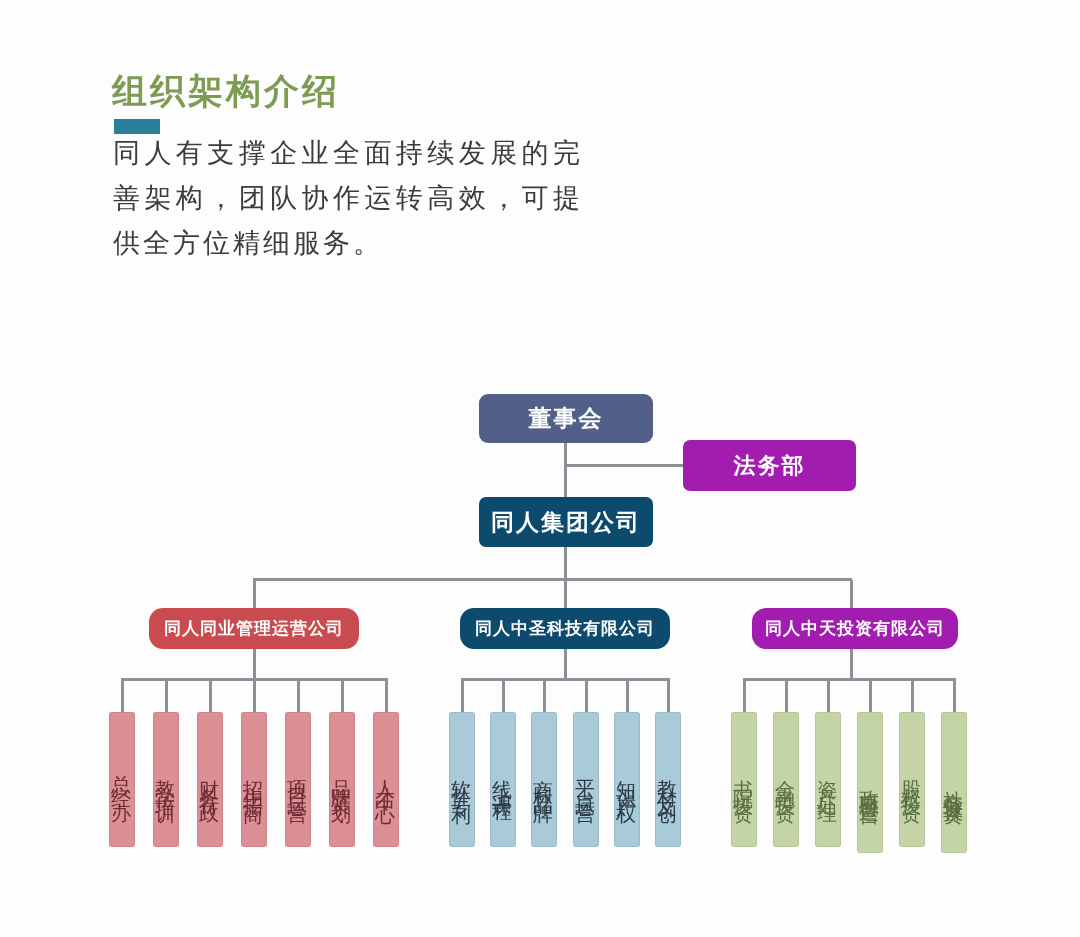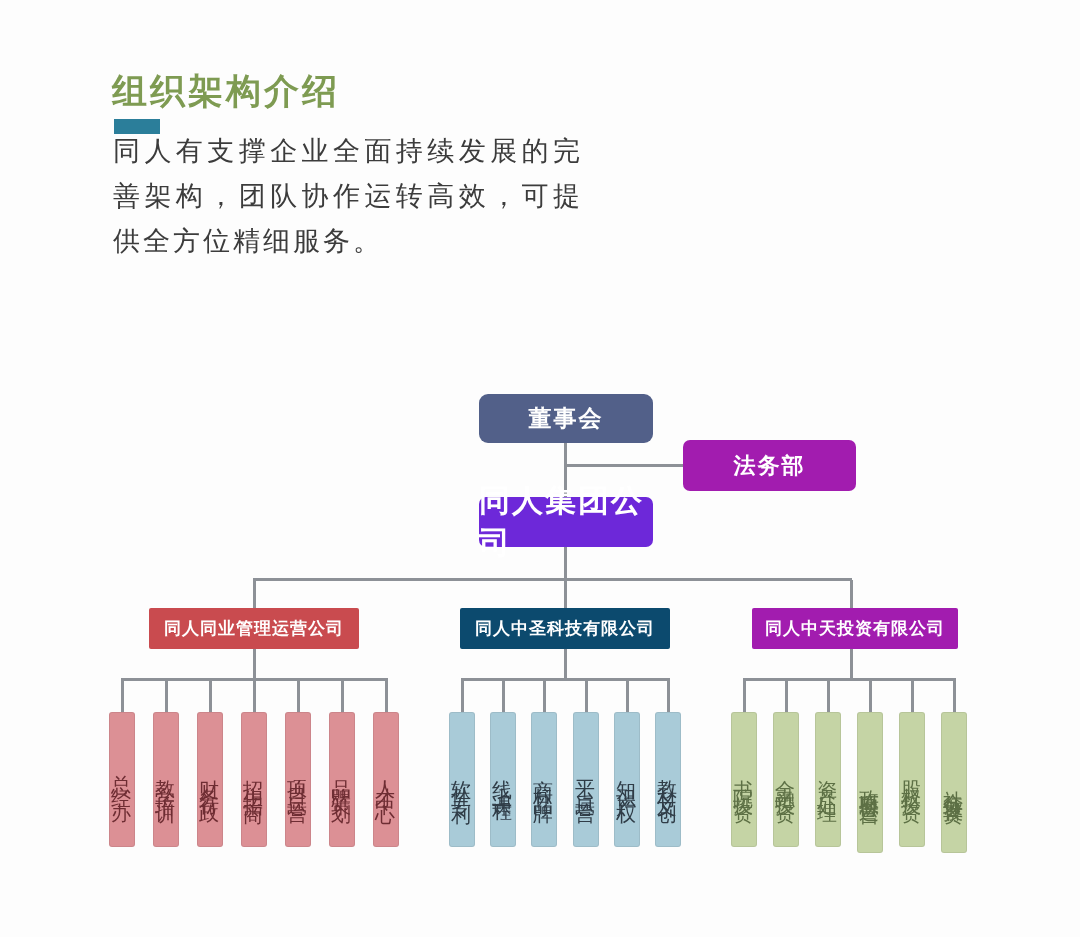--- a/index.html
+++ b/index.html
@@ -9,34 +9,34 @@
   }
   
   .page-title {
     position:absolute; left:112px; top:68px; margin:0;
     font-family:"Liberation Serif", serif; font-size:35px; font-weight:700;
     color:#7e9b52; letter-spacing:3px;
   }
   .accent-bar { position:absolute; left:114px; top:119px; width:46px; height:15px; background:#2b7e9a; }
   .intro {
     position:absolute; left:113px; top:131px; width:470px; margin:0;
-    font-family:Liberation Mono, monospace; font-size:27px; line-height:45px;
+    font-family:Liberation Serif, serif; font-size:27px; line-height:45px;
     letter-spacing:3px; color:#3c3c3c; text-align:justify;
   }
   
   .line { position:absolute; background:#8d9197; }
   
   .node {
     position:absolute; display:flex; align-items:center; justify-content:center;
     color:#ffffff; font-weight:bold; border-radius:7px; letter-spacing:2px;
   }
   .node-board { left:479px; top:394px; width:174px; height:49px; background:#526089; font-size:23px; border-radius:9px; }
   .node-legal { left:683px; top:440px; width:173px; height:51px; background:#a21caf; font-size:22px; }
-  .node-group { left:479px; top:497px; width:174px; height:50px; background:#6d28d9; font-size:31px; }
-  .branch-header { height:41px; top:608px; font-size:17px; letter-spacing:1px; border-radius:2px; }
+  .node-group { left:479px; top:497px; width:174px; height:50px; background:#0c4a6e; font-size:23px; }
+  .branch-header { height:41px; top:608px; font-size:17px; letter-spacing:1px; border-radius:14px; }
   .bh1 { left:149px; width:210px; background:#c94b4f; }
   .bh2 { left:460px; width:210px; background:#0c4a6e; }
   .bh3 { left:752px; width:206px; background:#a21caf; }
   
   .child {
     position:absolute; top:712px; width:26px; height:135px; border-radius:3px;
     display:flex; align-items:center; justify-content:center;
     border:1px solid rgba(0,0,0,0.07); box-sizing:border-box;
   }
   .child span {

